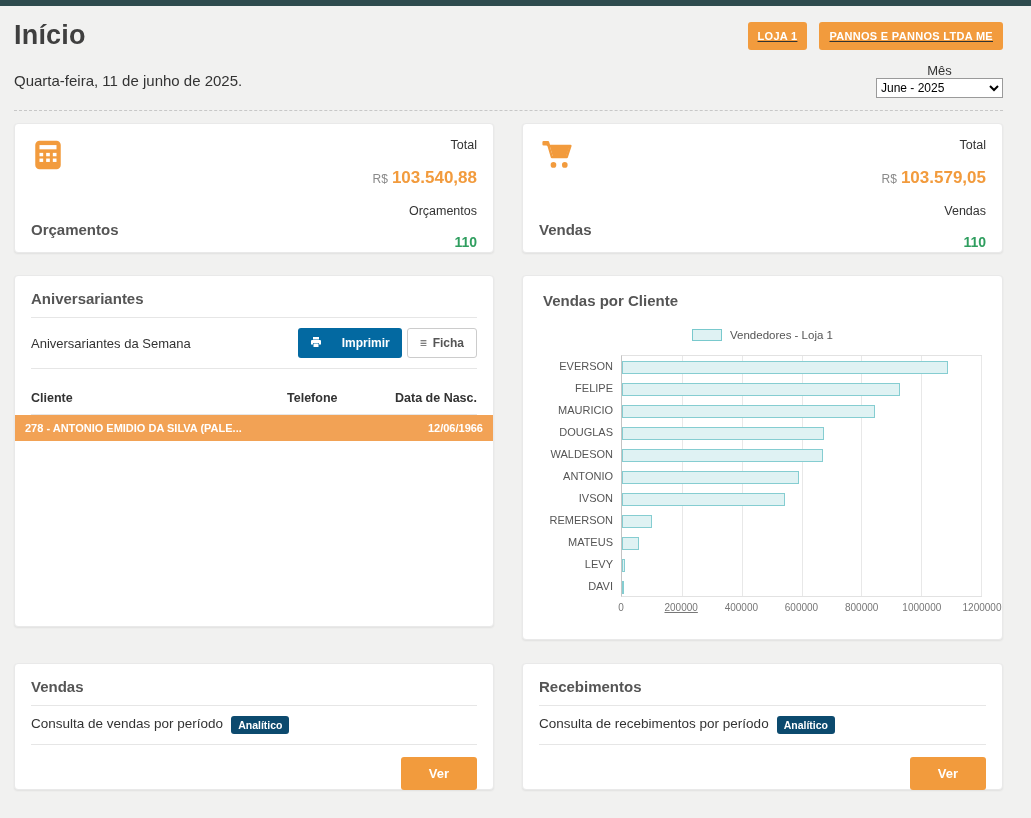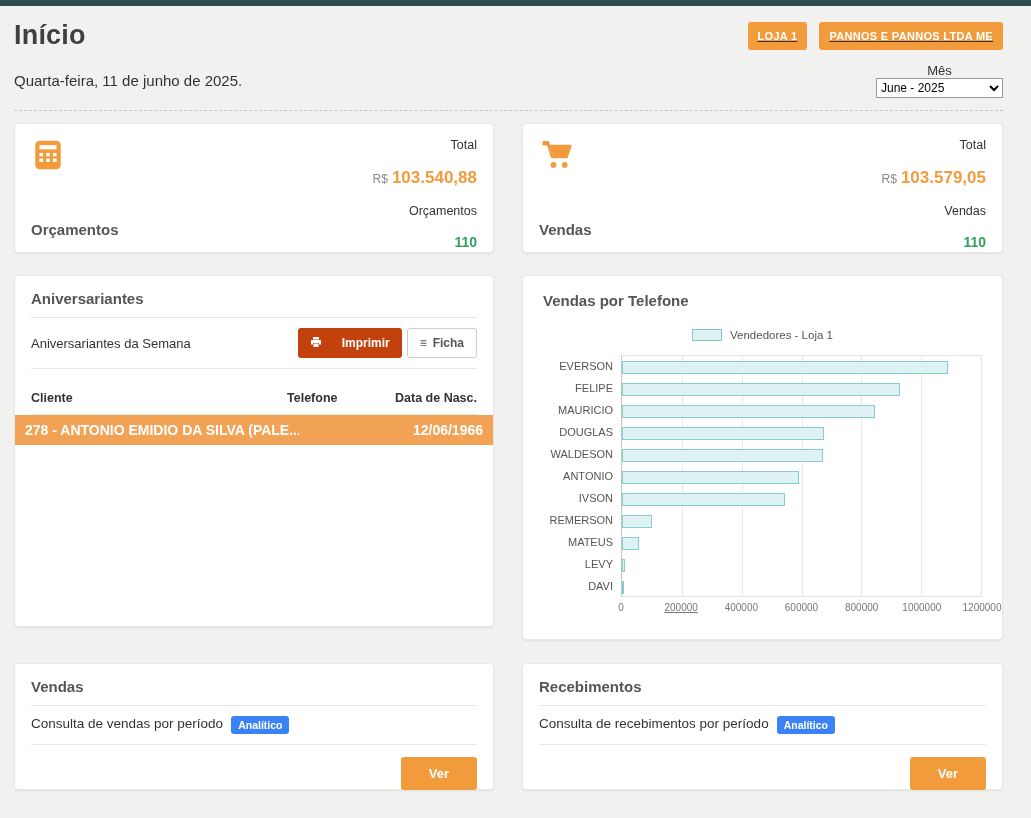--- a/index.html
+++ b/index.html
@@ -47,26 +47,26 @@
   .sc-count { color:#2f9e5f; font-weight:700; font-size:14px; }
 
   
   .bday-card { height:352px; padding:14px 0 0; }
   .pad { padding:0 16px; }
   .card-title { font-size:15px; font-weight:700; color:#555; }
   .divider { border-bottom:1px solid #e6e6e6; margin:10px 0; }
   .sub-row { display:flex; justify-content:space-between; align-items:center; }
   .sub-text { font-size:13px; color:#333; }
   .btn-group { display:flex; gap:5px; }
-  .btn-imprimir { background:#c2410c; color:#fff; border:none; border-radius:3px; font-size:12px; font-weight:700; padding:7px 12px; display:flex; align-items:center; gap:20px; cursor:pointer; font-family:"Liberation Sans",sans-serif;text-align:right;}
+  .btn-imprimir { background:#0369a1; color:#fff; border:none; border-radius:3px; font-size:12px; font-weight:700; padding:7px 12px; display:flex; align-items:center; gap:20px; cursor:pointer; font-family:"Liberation Sans",sans-serif;text-align:right;}
   .btn-ficha { background:#fff; color:#555; border:1px solid #ccc; border-radius:3px; font-size:12px; font-weight:700; padding:7px 12px; display:flex; align-items:center; gap:6px; cursor:pointer; font-family:"Liberation Sans",sans-serif;}
   .ficha-glyph { font-size:12px; color:#555; }
   .bday-header { display:grid; grid-template-columns:1fr 100px 90px; padding:12px 0 9px; border-bottom:1px solid #e6e6e6; font-size:12.5px; font-weight:700; color:#333; }
   .bday-header .th:nth-child(3) { text-align:right; }
-  .bday-row { display:grid; grid-template-columns:1fr 100px 84px; background:#F2A255; color:#fff; font-size:14px; font-weight:700; padding:7px 10px; align-items:center; cursor:pointer; }
+  .bday-row { display:grid; grid-template-columns:1fr 100px 84px; background:#F2A255; color:#fff; font-size:11px; font-weight:700; padding:7px 10px; align-items:center; cursor:pointer; }
   .bday-row span:nth-child(1){ white-space:nowrap; overflow:hidden; }
   .bday-row span:nth-child(3){ text-align:right; }
 
   
   .chart-card { height:365px; padding:16px 20px; }
   .legend { display:flex; justify-content:center; align-items:center; gap:8px; margin:20px 0 14px; }
   .legend-box { width:30px; height:12px; background:#dff2f3; border:1px solid #79c9cd; }
   .legend-text { font-size:11.5px; color:#555; }
   .chart { display:flex; }
   .chart-labels { width:78px; }
@@ -74,21 +74,21 @@
   .chart-plot { position:relative; flex:1; height:242px; border:1px solid #e2e2e2; border-left:1px solid #c4c4c4; }
   .gridline { position:absolute; top:0; bottom:0; width:1px; background:#e8e8e8; }
   .c-row { position:relative; height:22px; display:flex; align-items:center; z-index:1; }
   .c-bar { height:13px; background:#dff2f3; border:1px solid #85cdd1; }
   .chart-xticks { position:relative; height:18px; margin-left:78px; }
   .xtick { position:absolute; top:5px; transform:translateX(-50%); font-size:10px; color:#777; }
 
   
   .query-card { height:127px; padding:14px 16px; }
   .desc-row { font-size:13.5px; color:#333; display:flex; align-items:flex-start; }
-  .badge { background:#3b82f6; color:#fff; font-size:10.5px; font-weight:700; padding:3px 7px; border-radius:3px; margin-left:8px; }
+  .badge { background:#0c4a6e; color:#fff; font-size:10.5px; font-weight:700; padding:3px 7px; border-radius:3px; margin-left:8px; }
   .btn-row { text-align:right; margin-top:12px; }
   .btn-ver { background:#F29B3D; color:#fff; border:none; border-radius:3px; font-size:13px; font-weight:700; padding:9px 28px; cursor:pointer; font-family:"Liberation Sans",sans-serif; }
 
   .icon-svg { display:block; }
 </style>
 </head>
 <body>
 
 <div class="topbar"></div>
 
@@ -194,21 +194,21 @@
       <div>
           <div class="bday-row">
             <span>278 - ANTONIO EMIDIO DA SILVA (PALE...</span>
             <span></span>
             <span>12/06/1966</span>
           </div>
         </div>
     </div>
 
     <div class="card chart-card">
-      <div class="card-title">Vendas por Telefone</div>
+      <div class="card-title">Vendas por Cliente</div>
       <div class="legend">
         <span class="legend-box"></span>
         <span class="legend-text">Vendedores - Loja 1</span>
       </div>
       <div class="chart">
         <div class="chart-labels">
             <div class="c-label">EVERSON</div>
             <div class="c-label">FELIPE</div>
             <div class="c-label">MAURICIO</div>
             <div class="c-label">DOUGLAS</div>

